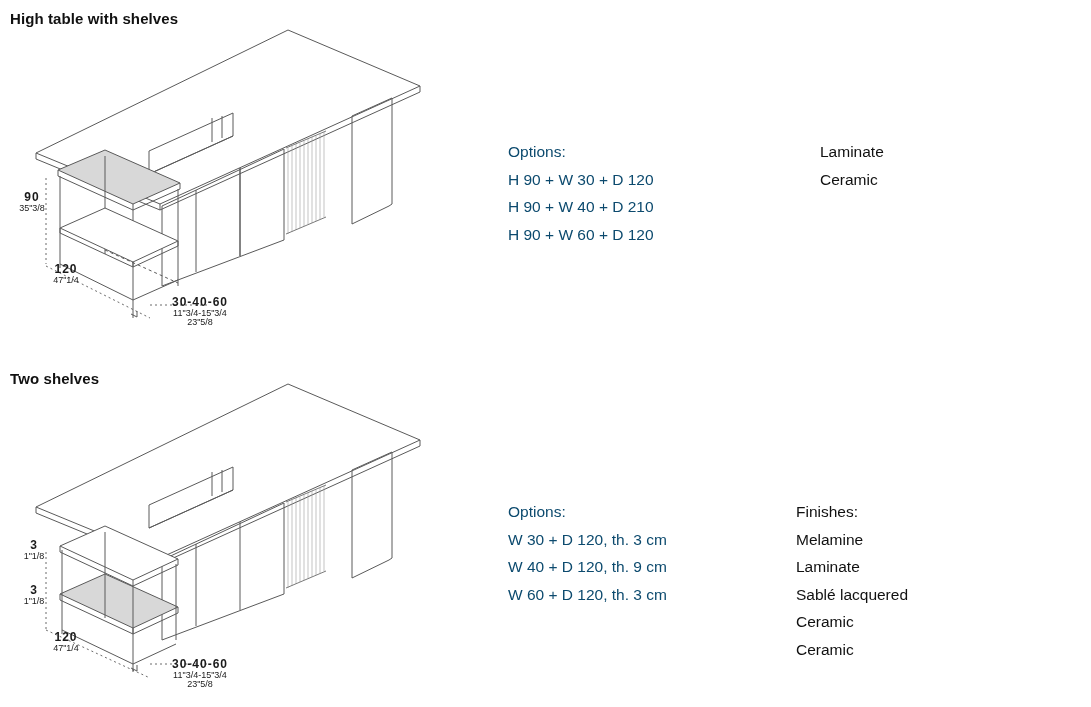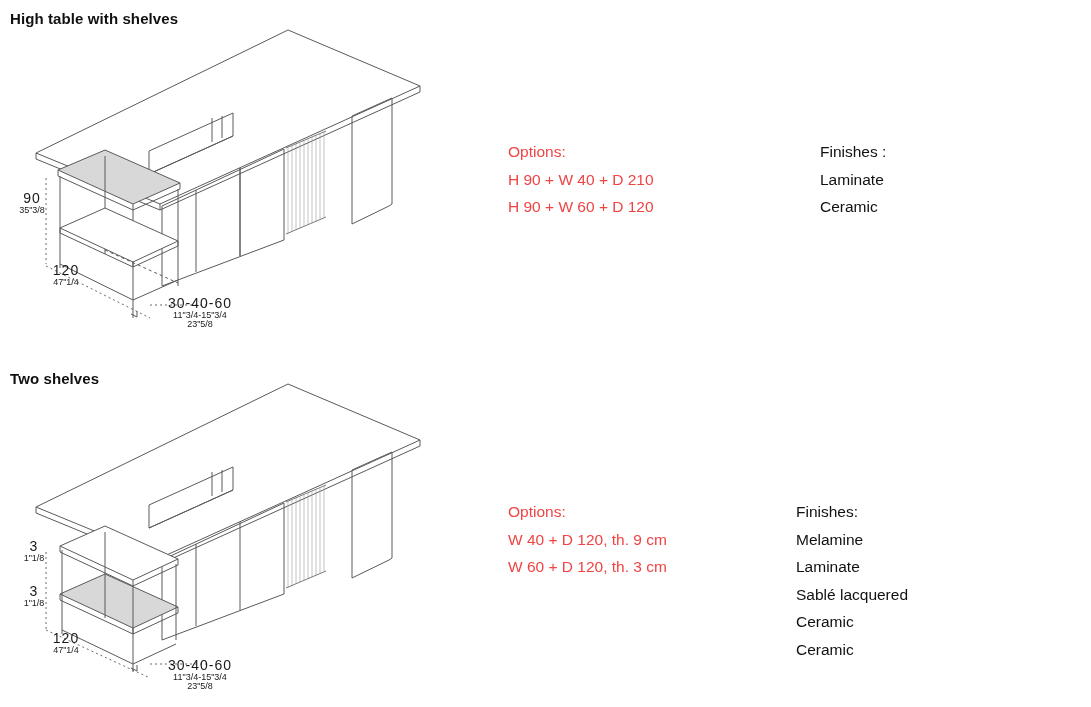--- a/index.html
+++ b/index.html
@@ -27,21 +27,21 @@
     color: #111;
     letter-spacing: 0.1px;
   }
   .drawing {
     position: absolute;
   }
   .col-options {
     position: absolute;
     font-size: 15.5px;
     line-height: 27.5px;
-    color: #ef4444;
+    color: #0c4a6e;
     white-space: nowrap;
   }
   .col-finishes {
     position: absolute;
     font-size: 15.5px;
     line-height: 27.5px;
     color: #111;
     white-space: nowrap;
   }
   .col-head {
@@ -50,22 +50,22 @@
   .col-line {
     display: block;
   }
   .dim {
     position: absolute;
     font-family: "Liberation Sans", sans-serif;
     color: #1a1a1a;
   }
   .dim .big {
     display: block;
-    font-size: 14px;
-    font-weight: normal;
+    font-size: 12px;
+    font-weight: bold;
     letter-spacing: 1px;
   }
   .dim .small {
     display: block;
     font-size: 9px;
     letter-spacing: 0px;
     margin-top: -1px;
   }
   .dim.center { text-align: center; }
   svg { display: block; }
@@ -160,26 +160,26 @@
   </div>
 
   <div class="dim center" style="left:140px; top:295px; width:120px;">
     <span class="big">30-40-60</span>
     <span class="small">11"3/4-15"3/4</span>
     <span class="small">23"5/8</span>
   </div>
 
   <div class="col-options" style="left:508px; top:138px;">
     <span class="col-head">Options:</span>
+    <span class="col-line">H 90 + W 30 + D 120</span>
     <span class="col-line">H 90 + W 40 + D 210</span>
     <span class="col-line">H 90 + W 60 + D 120</span>
   </div>
 
   <div class="col-finishes" style="left:820px; top:138px;">
-    <span class="col-head">Finishes :</span>
     <span class="col-line">Laminate</span>
     <span class="col-line">Ceramic</span>
   </div>
 </div>
 
 <div class="section" style="top:362px;height:345px;">
 
   <div class="section-title" style="left:10px; top:8px;">Two shelves</div>
 
   <div class="drawing" style="left:0px; top:10px;">
@@ -263,20 +263,21 @@
   </div>
 
   <div class="dim center" style="left:140px; top:295px; width:120px;">
     <span class="big">30-40-60</span>
     <span class="small">11"3/4-15"3/4</span>
     <span class="small">23"5/8</span>
   </div>
 
   <div class="col-options" style="left:508px; top:136px;">
     <span class="col-head">Options:</span>
+    <span class="col-line">W 30 + D 120, th. 3 cm</span>
     <span class="col-line">W 40 + D 120, th. 9 cm</span>
     <span class="col-line">W 60 + D 120, th. 3 cm</span>
   </div>
 
   <div class="col-finishes" style="left:796px; top:136px;">
     <span class="col-head">Finishes:</span>
     <span class="col-line">Melamine</span>
     <span class="col-line">Laminate</span>
     <span class="col-line">Sablé lacquered</span>
     <span class="col-line">Ceramic</span>

